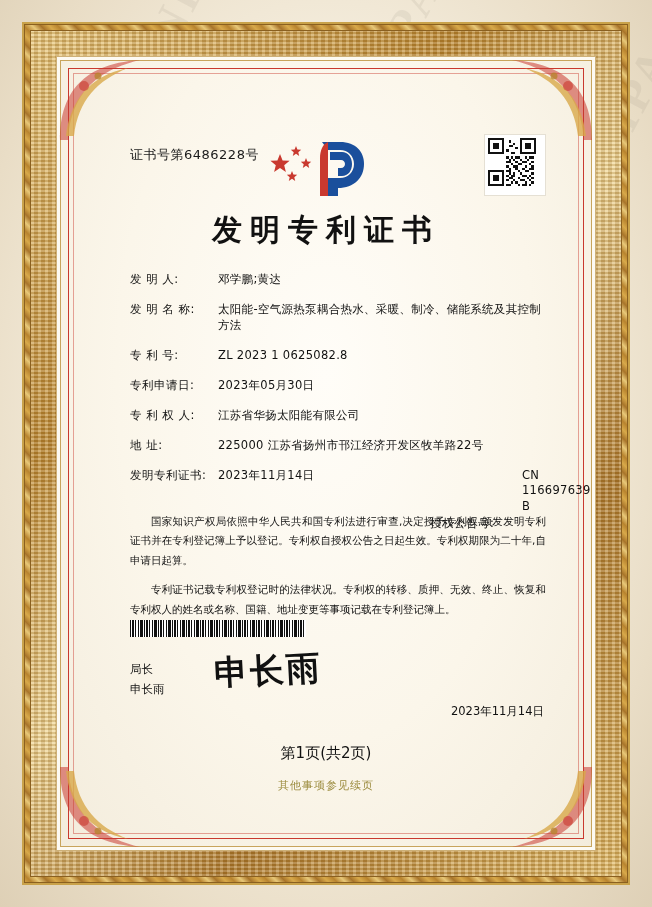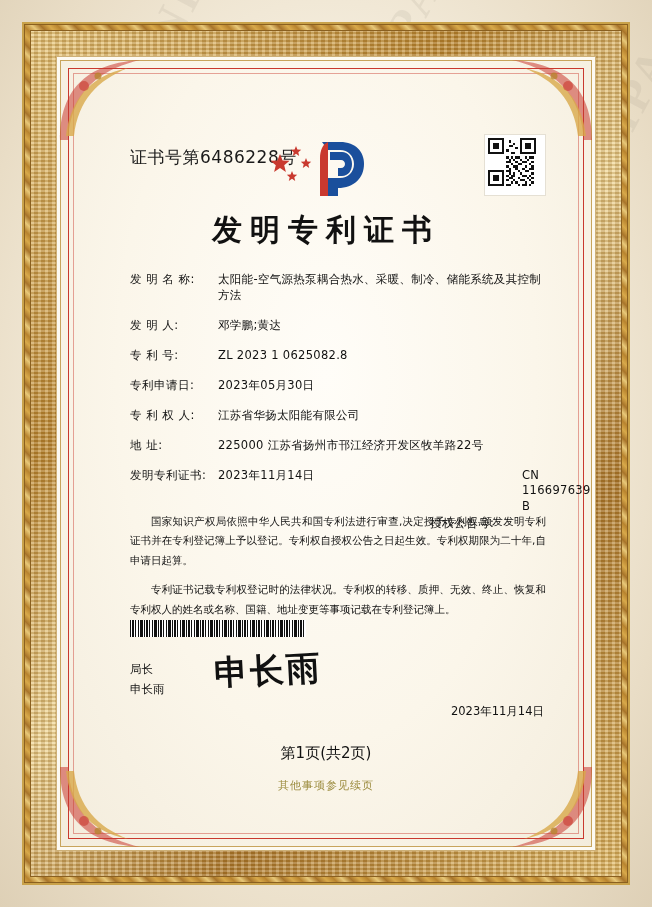--- a/index.html
+++ b/index.html
@@ -111,21 +111,21 @@
     top: 92px;
     right: 92px;
     bottom: 92px;
   }
 
   .cert-no {
     position: absolute;
     left: 38px;
     top: 54px;
     font-family: "DejaVu Sans", sans-serif;
-    font-size: 17px;
+    font-size: 13px;
     color: #1a1a1a;
     letter-spacing: 0.5px;
   }
 
   .qr {
     position: absolute;
     right: 14px;
     top: 42px;
     width: 54px;
     height: 54px;
@@ -430,27 +430,27 @@
         <path d="M62 4 L62 58 L54 58 L54 20 C54 12 57 6 62 4 Z" fill="#c9392f"></path>
         <path d="M64 14 L76 14 C82 14 86 19 86 26 C86 33 82 38 76 38 L72 38 L72 30 L75 30 C77.5 30 79 28.2 79 26 C79 23.8 77.5 22 75 22 L64 22 Z" fill="#1a4f9c"></path>
       </svg>
     </div>
 
     <div class="doc-title">发明专利证书</div>
 
     <div class="fields">
 
       <div class="field-row">
+        <div class="field-label">发 明 人:</div>
+        <div class="field-value">邓学鹏;黄达</div>
+      </div>
+
+      <div class="field-row">
         <div class="field-label">发 明 名 称:</div>
         <div class="field-value">太阳能-空气源热泵耦合热水、采暖、制冷、储能系统及其控制方法</div>
-      </div>
-
-      <div class="field-row">
-        <div class="field-label">发 明 人:</div>
-        <div class="field-value">邓学鹏;黄达</div>
       </div>
 
       <div class="field-row">
         <div class="field-label">专 利 号:</div>
         <div class="field-value">ZL 2023 1 0625082.8</div>
       </div>
 
       <div class="field-row">
         <div class="field-label">专利申请日:</div>
         <div class="field-value">2023年05月30日</div>

